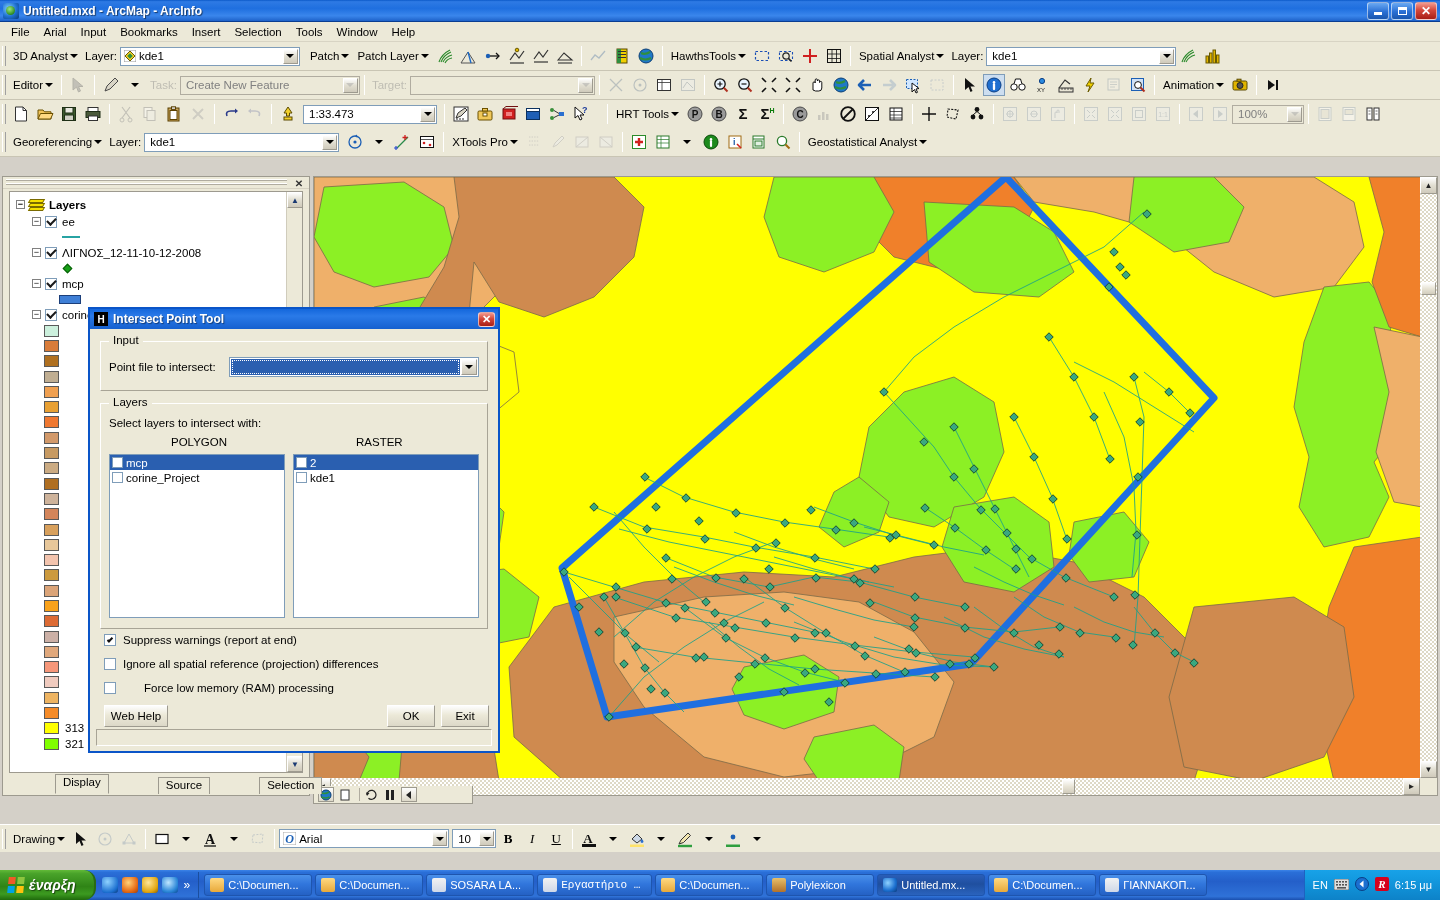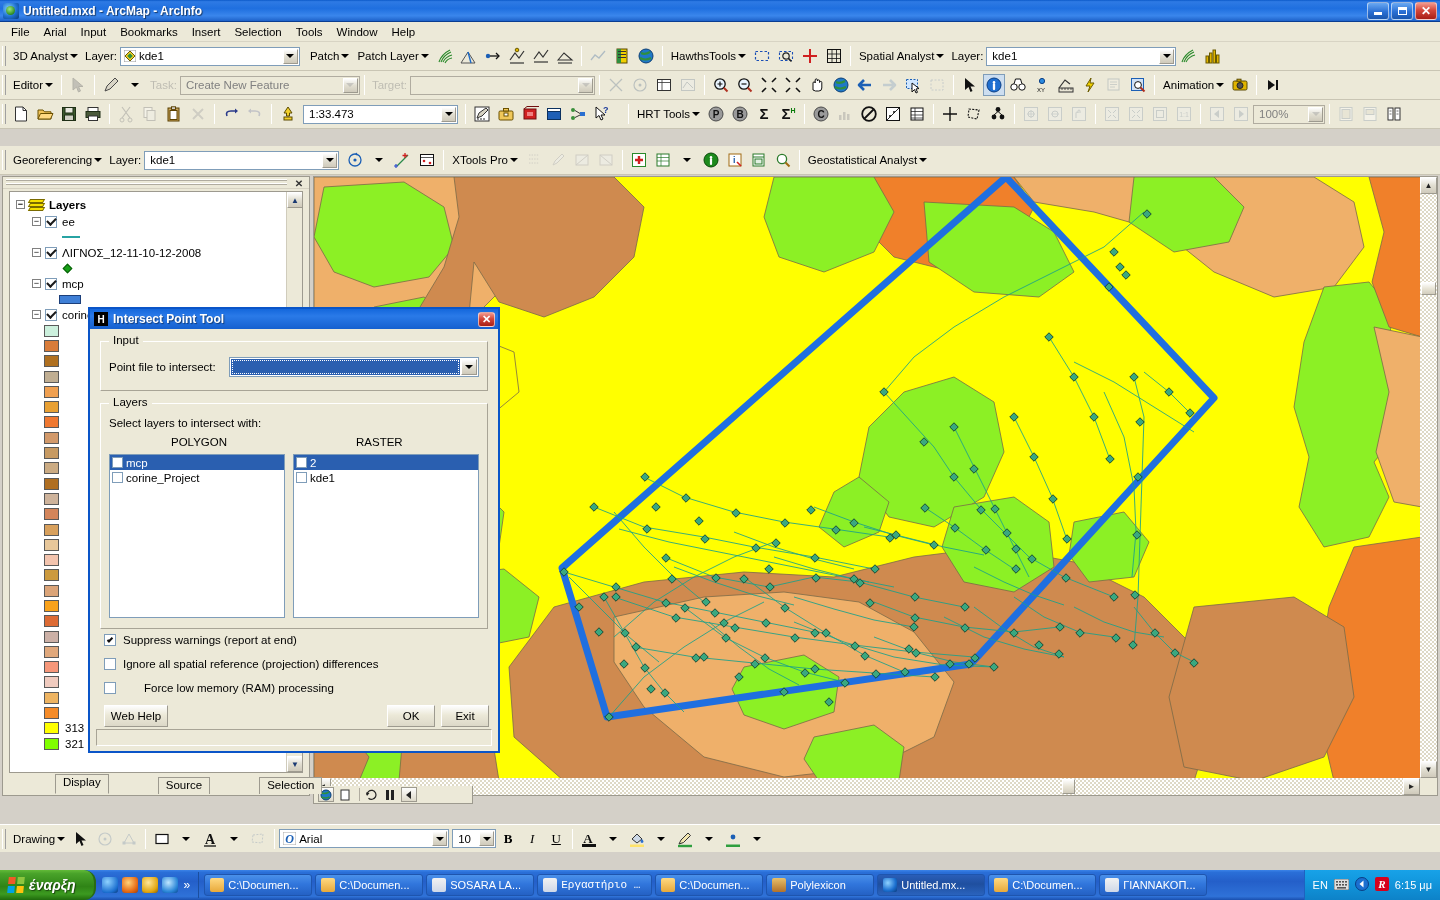--- a/index.html
+++ b/index.html
@@ -663,21 +663,21 @@
           <polygon points="5,3.5 2,6 5,8.5" fill="#8a90b0"></polygon>
         </svg>
     </div>
     <div class="tsep"></div>
     <div class="tbtn">
       <svg width="18" height="18" viewBox="0 0 18 18">
           <polygon points="9,2 13,8 10.5,8 10.5,11 7.5,11 7.5,8 5,8" fill="#f2d02a" stroke="#5a4a00"></polygon>
           <rect x="5" y="12" width="8" height="3" fill="#f2d02a" stroke="#5a4a00"></rect>
         </svg>
     </div>
-    <div class="combo" style="width:155px;margin:0 3px;">
+    <div class="combo" style="width:134px;margin:0 3px;">
       <span style="padding-left:2px;">1:33.473</span>
       <span class="cbtn">
           <span class="caret"></span>
         </span>
     </div>
     <div class="tsep"></div>
     <div class="tbtn">
       <svg width="18" height="18" viewBox="0 0 18 18">
           <rect x="2" y="2" width="14" height="14" fill="#fff" stroke="#333"></rect>
           <path d="M4 13 L6 8 L13 3 L15 5 L9 11 Z" fill="#d8d4c4" stroke="#333"></path>
@@ -881,21 +881,21 @@
     </div>
     <div class="tbtn">
       <svg width="18" height="18" viewBox="0 0 18 18">
           <rect x="3" y="3" width="5" height="12" fill="#fff" stroke="#333"></rect>
           <rect x="10" y="3" width="5" height="12" fill="#fff" stroke="#333"></rect>
           <path d="M4.5 6 H6.5 M4.5 9 H6.5 M11.5 6 H13.5 M11.5 9 H13.5" stroke="#333" stroke-width=".7"></path>
         </svg>
     </div>
   </div>
 
-  <div class="tbrow" id="tbrow5" style="top:146px;">
+  <div class="tbrow" id="tbrow5" style="top:128px;">
     <div class="grip"></div>
     <div class="tdrop">
       <span>Georeferencing</span>
       <span class="caret"></span>
     </div>
     <div class="tlabel">Layer:</div>
     <div class="combo" style="width:195px;margin-right:4px;">
       <span style="padding-left:2px;">kde1</span>
       <span class="cbtn">
           <span class="caret"></span>

